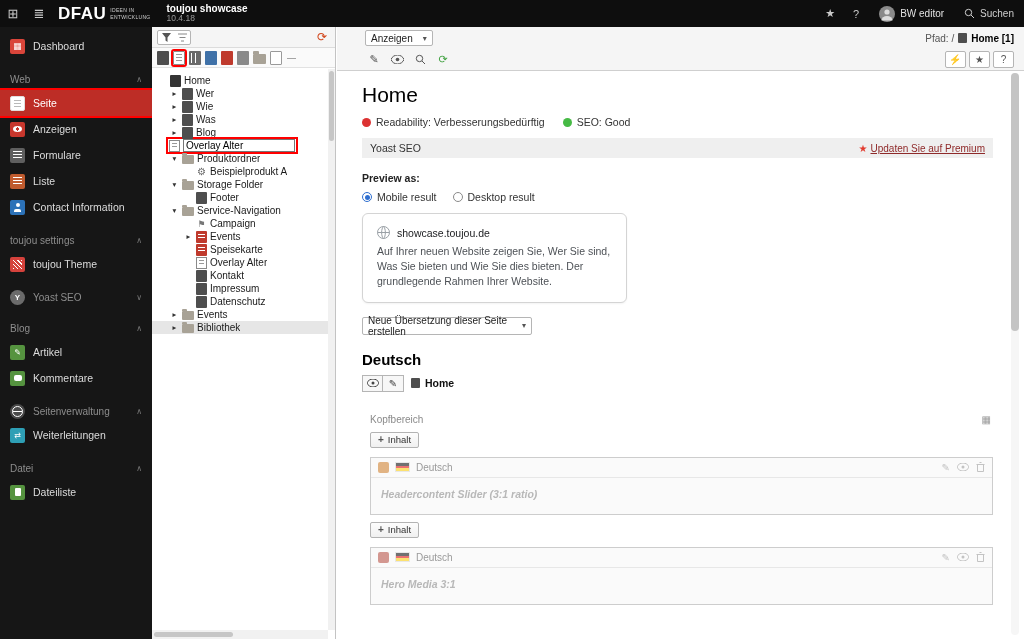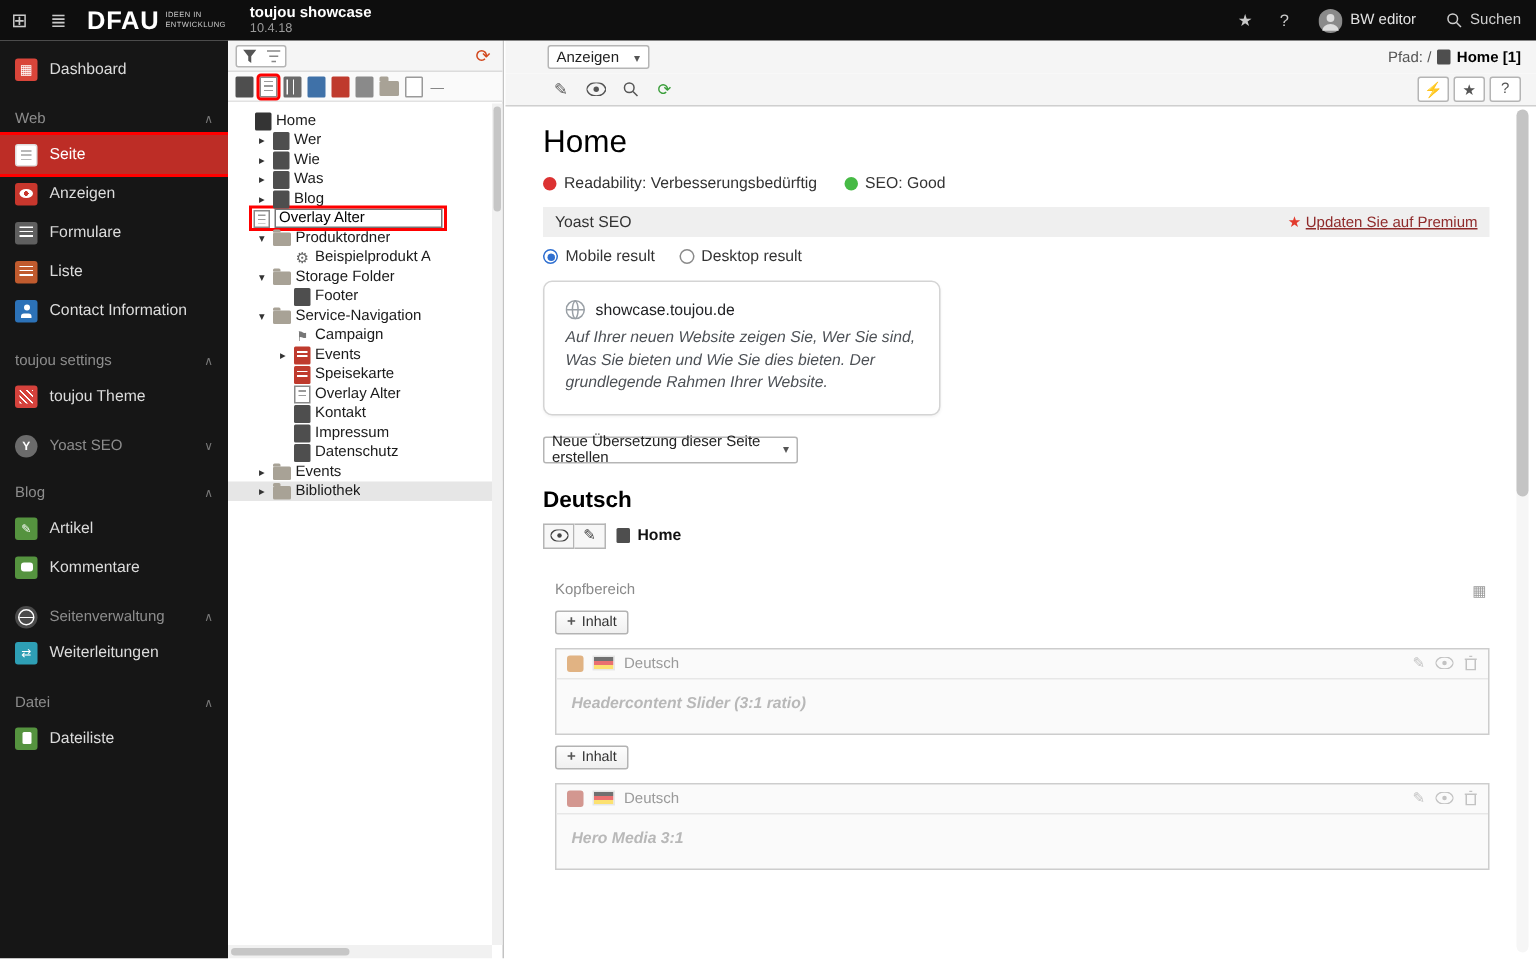--- a/index.html
+++ b/index.html
@@ -111,21 +111,21 @@
   .yoast-link u { font-size:10px; }
   .preview-as { margin-top:14px; font-size:10.5px; font-weight:bold; color:#222; }
   .radio-row { margin-top:7px; display:flex; align-items:center; gap:16px; font-size:10.5px; color:#333; }
   .radio-opt { display:flex; align-items:center; gap:5px; cursor:pointer; }
   .radio { width:10px; height:10px; border:1px solid #8a8a8a; border-radius:50%; background:#fff; flex:none; }
   .radio.checked { border-color:#2f6fd0; }
   .radio.checked::after { content:""; display:block; width:5px; height:5px; background:#2f6fd0; border-radius:50%; margin:1.5px; }
   .snippet { margin-top:10px; width:265px; border:1px solid #d4d4d4; border-radius:6px; background:#fff; padding:12px 14px; box-shadow:0 1px 2px rgba(0,0,0,.05); }
   .snippet-url { display:flex; align-items:center; gap:7px; font-size:10.5px; color:#202124; }
   .snippet-title { margin-top:7px; color:#1a0dab; font-size:13px; line-height:1.3; cursor:pointer; }
-  .snippet-desc { margin-top:5px; color:#4d5156; font-size:10.5px; line-height:1.45;font-style:italic; }
+  .snippet-desc { margin-top:5px; color:#4d5156; font-size:10.5px; line-height:1.45; }
   .trans-select { margin-top:14px; width:170px; height:18px; }
   .lang-head { margin-top:16px; font-size:15px; font-weight:bold; color:#000; }
   .lang-row { margin-top:7px; display:flex; align-items:center; gap:7px; }
   .btn-group { display:flex; }
   .sm-btn { width:21px; height:17px; border:1px solid #b5b5b5; background:#f7f7f7; display:flex; align-items:center; justify-content:center; color:#444; cursor:pointer; font-size:10px; }
   .btn-group .sm-btn + .sm-btn { border-left:none; }
   .lang-page { display:flex; align-items:center; gap:5px; font-size:10.5px; font-weight:bold; color:#111; }
   .col-head { margin-top:22px; display:flex; align-items:center; font-size:10px; color:#8a8a8a; padding-left:8px; padding-right:2px; }
   .col-head .colicon { margin-left:auto; color:#9a9a9a; font-size:10px; cursor:pointer; }
   .colzone { padding-left:8px; }
@@ -465,20 +465,21 @@
     </div>
 
     <div class="yoast-bar">
       <span>Yoast SEO</span>
       <span class="yoast-link">
         <span class="star">★</span>
         <u>Updaten Sie auf Premium</u>
       </span>
     </div>
 
+    <div class="preview-as">Preview as:</div>
     <div class="radio-row">
       <span class="radio-opt">
         <span class="radio checked"></span>
         <span>Mobile result</span>
       </span>
       <span class="radio-opt">
         <span class="radio"></span>
         <span>Desktop result</span>
       </span>
     </div>

